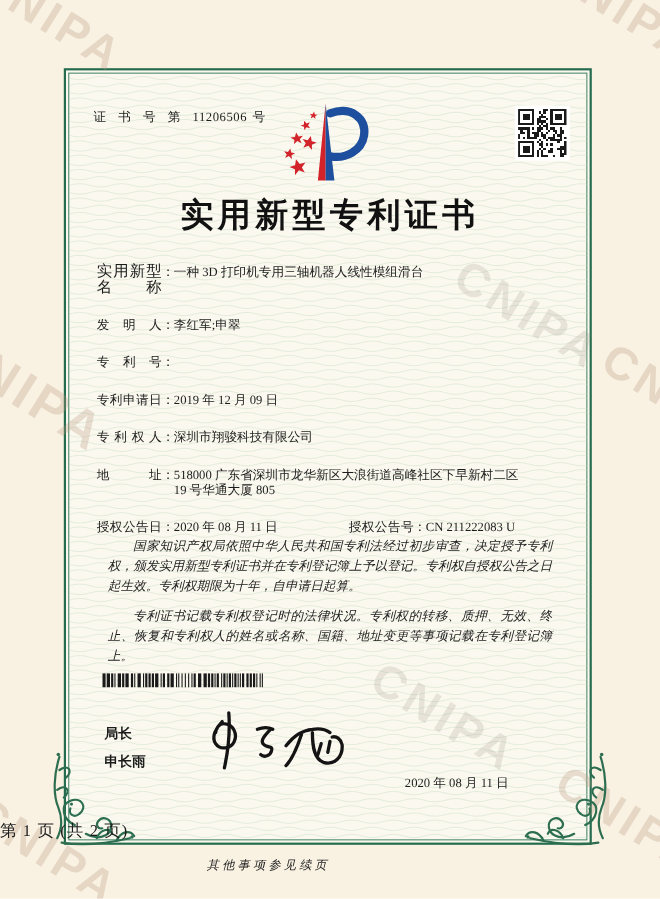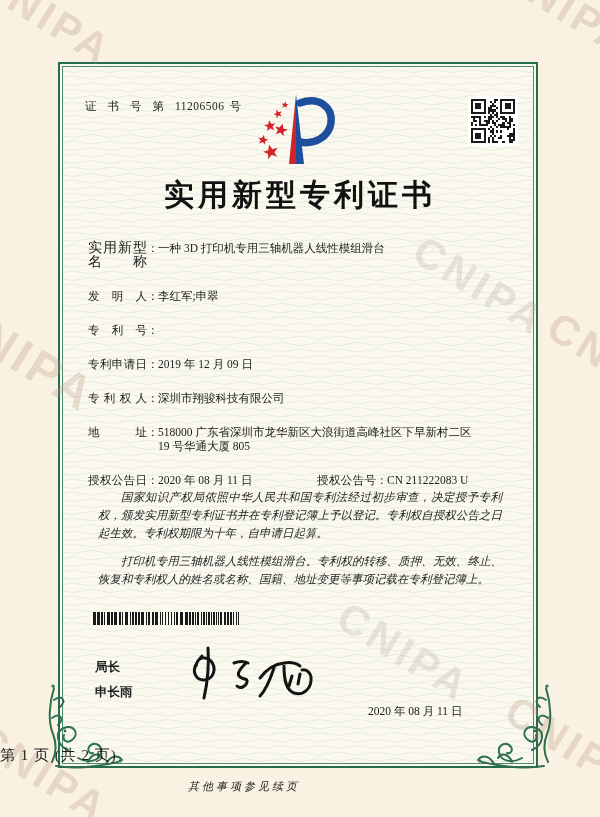--- a/index.html
+++ b/index.html
@@ -503,21 +503,21 @@
       <span class="pair2">
         <span class="lbl">授权公告号</span>
         <span class="colon">：</span>
         <span class="val">CN 211222083 U</span>
       </span>
     </div>
   </div>
 
   <div class="abs paras">
     <p>国家知识产权局依照中华人民共和国专利法经过初步审查，决定授予专利权，颁发实用新型专利证书并在专利登记簿上予以登记。专利权自授权公告之日起生效。专利权期限为十年，自申请日起算。</p>
-    <p>打印机专用三轴机器人线性模组滑台。专利权的转移、质押、无效、终止、恢复和专利权人的姓名或名称、国籍、地址变更等事项记载在专利登记簿上。</p>
+    <p>专利证书记载专利权登记时的法律状况。专利权的转移、质押、无效、终止、恢复和专利权人的姓名或名称、国籍、地址变更等事项记载在专利登记簿上。</p>
   </div>
 
   <div class="abs barcode">
     <svg id="barcode" width="150" height="13">
         <rect x="0" y="0" width="3" height="13" fill="#1a1a1a"></rect>
         <rect x="4" y="0" width="3" height="13" fill="#1a1a1a"></rect>
         <rect x="8" y="0" width="2" height="13" fill="#1a1a1a"></rect>
         <rect x="11" y="0" width="1" height="13" fill="#1a1a1a"></rect>
         <rect x="14" y="0" width="3" height="13" fill="#1a1a1a"></rect>
         <rect x="18" y="0" width="2" height="13" fill="#1a1a1a"></rect>

